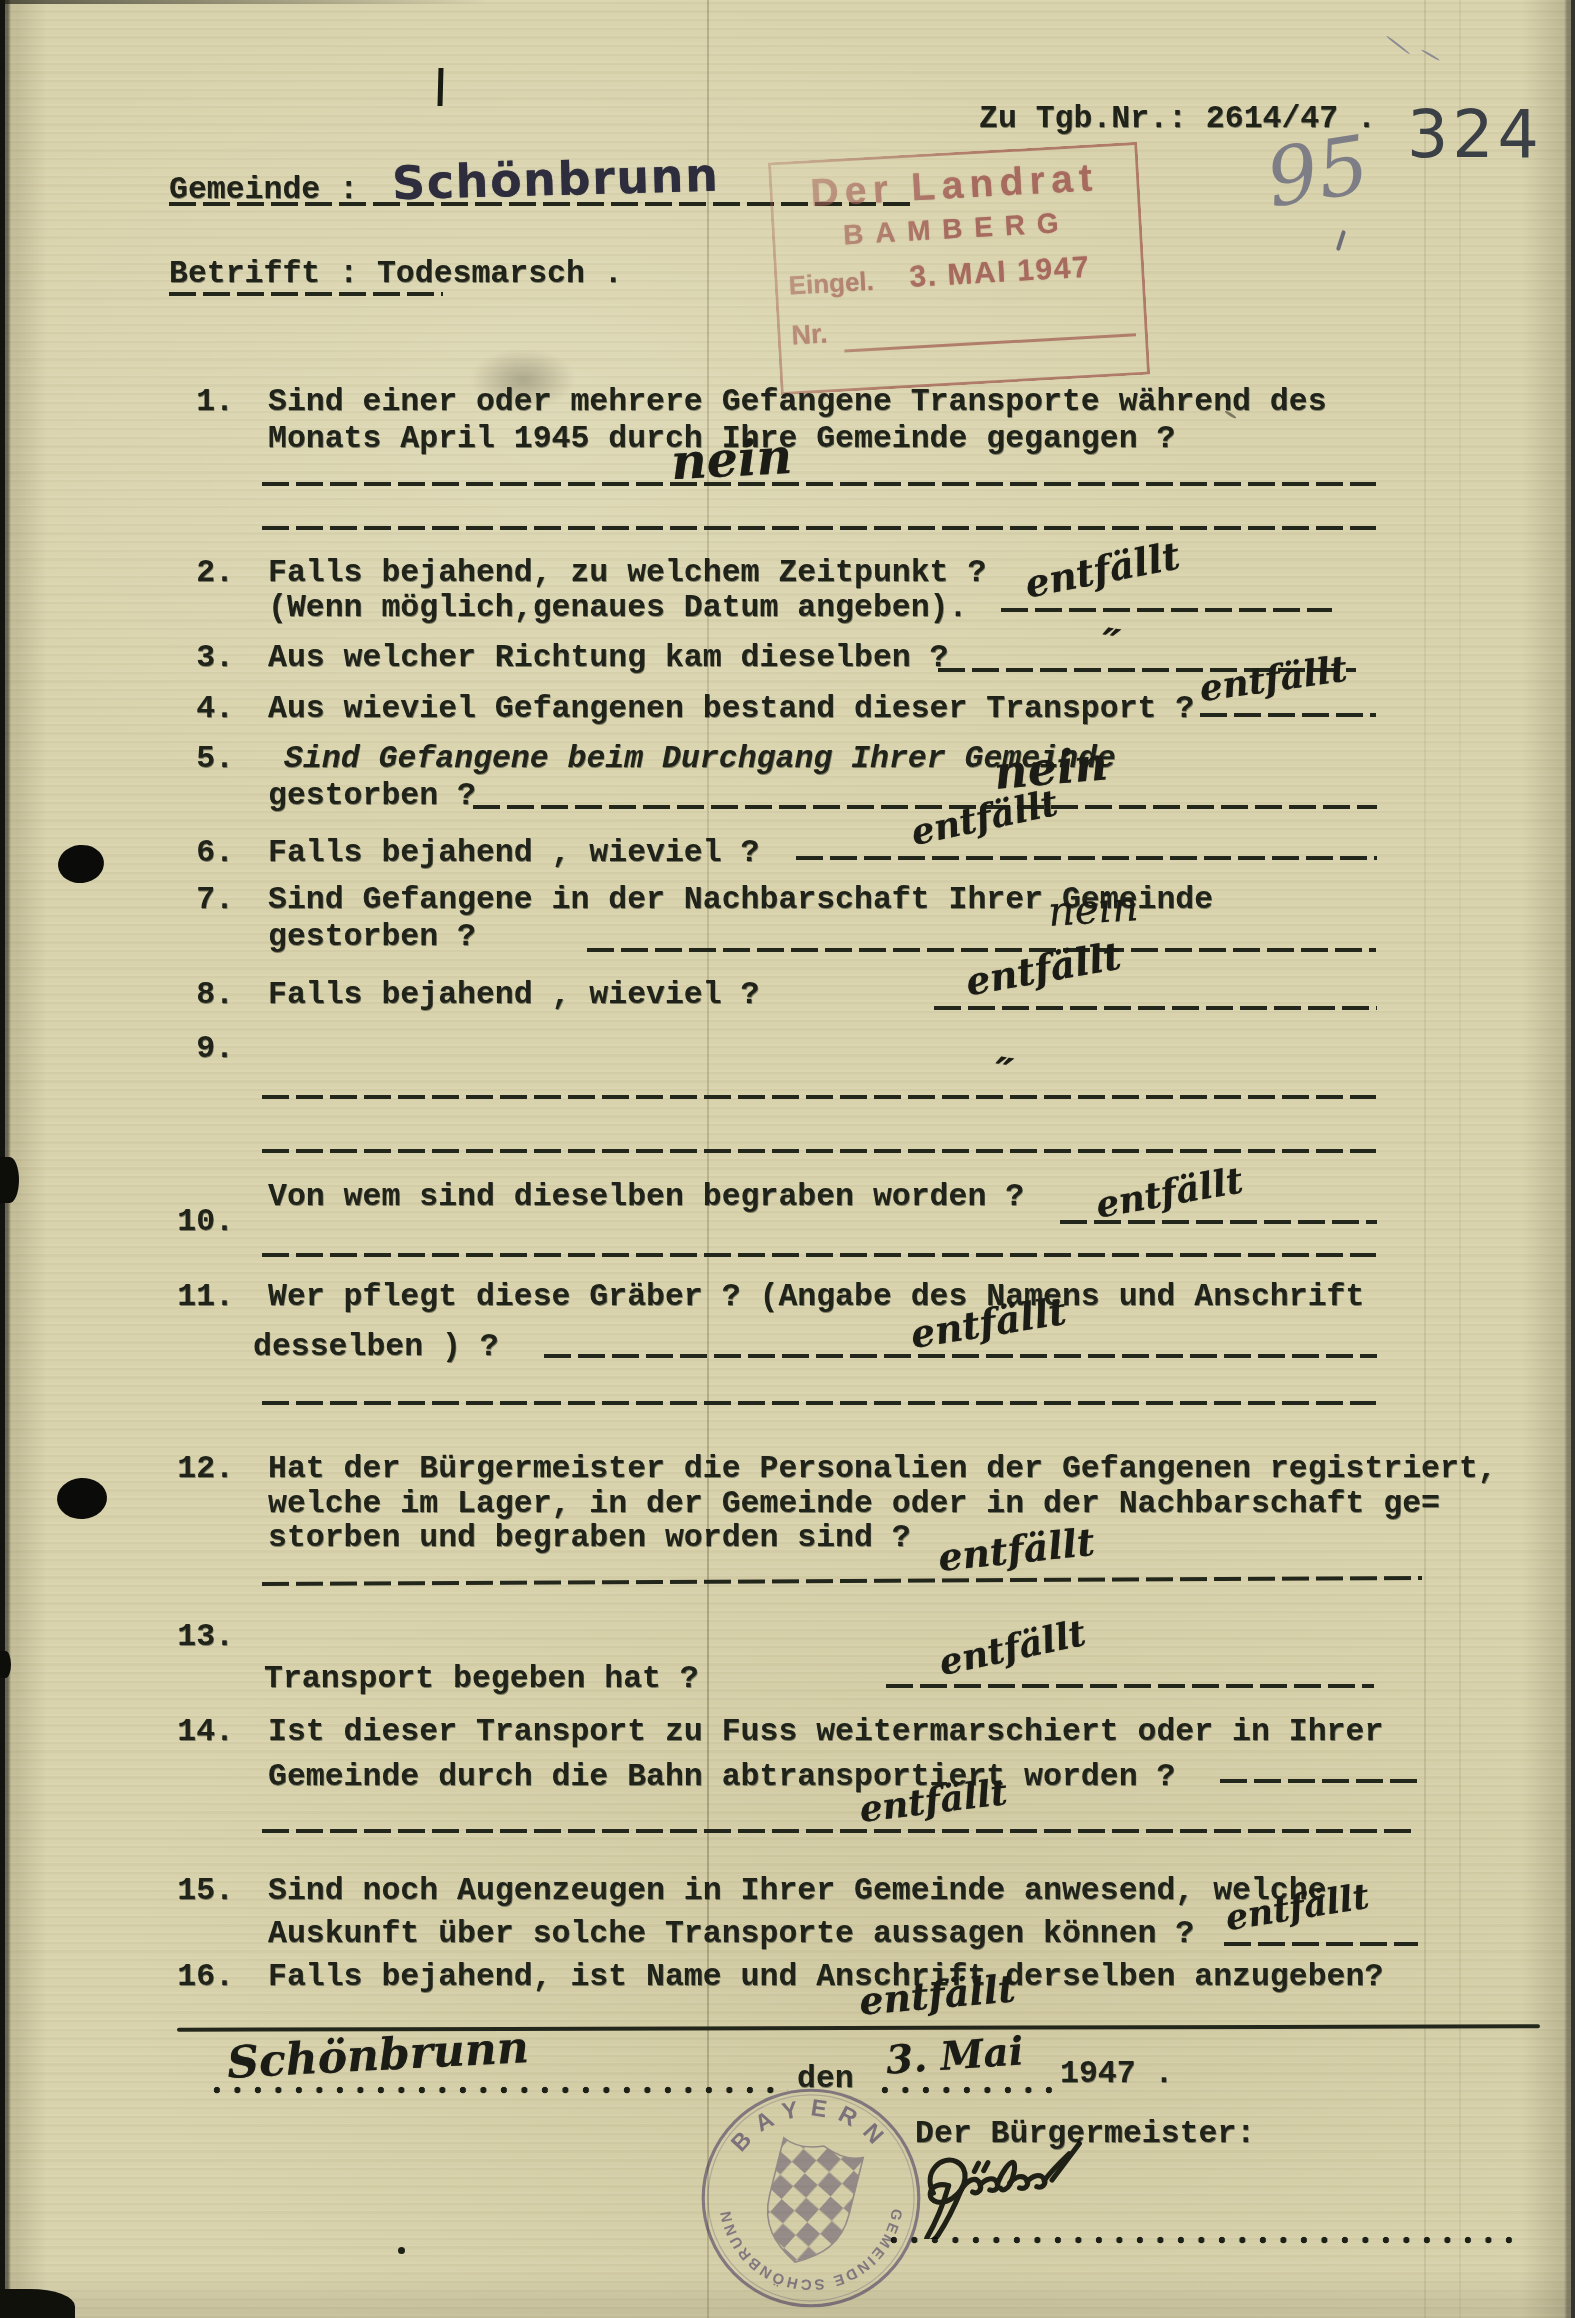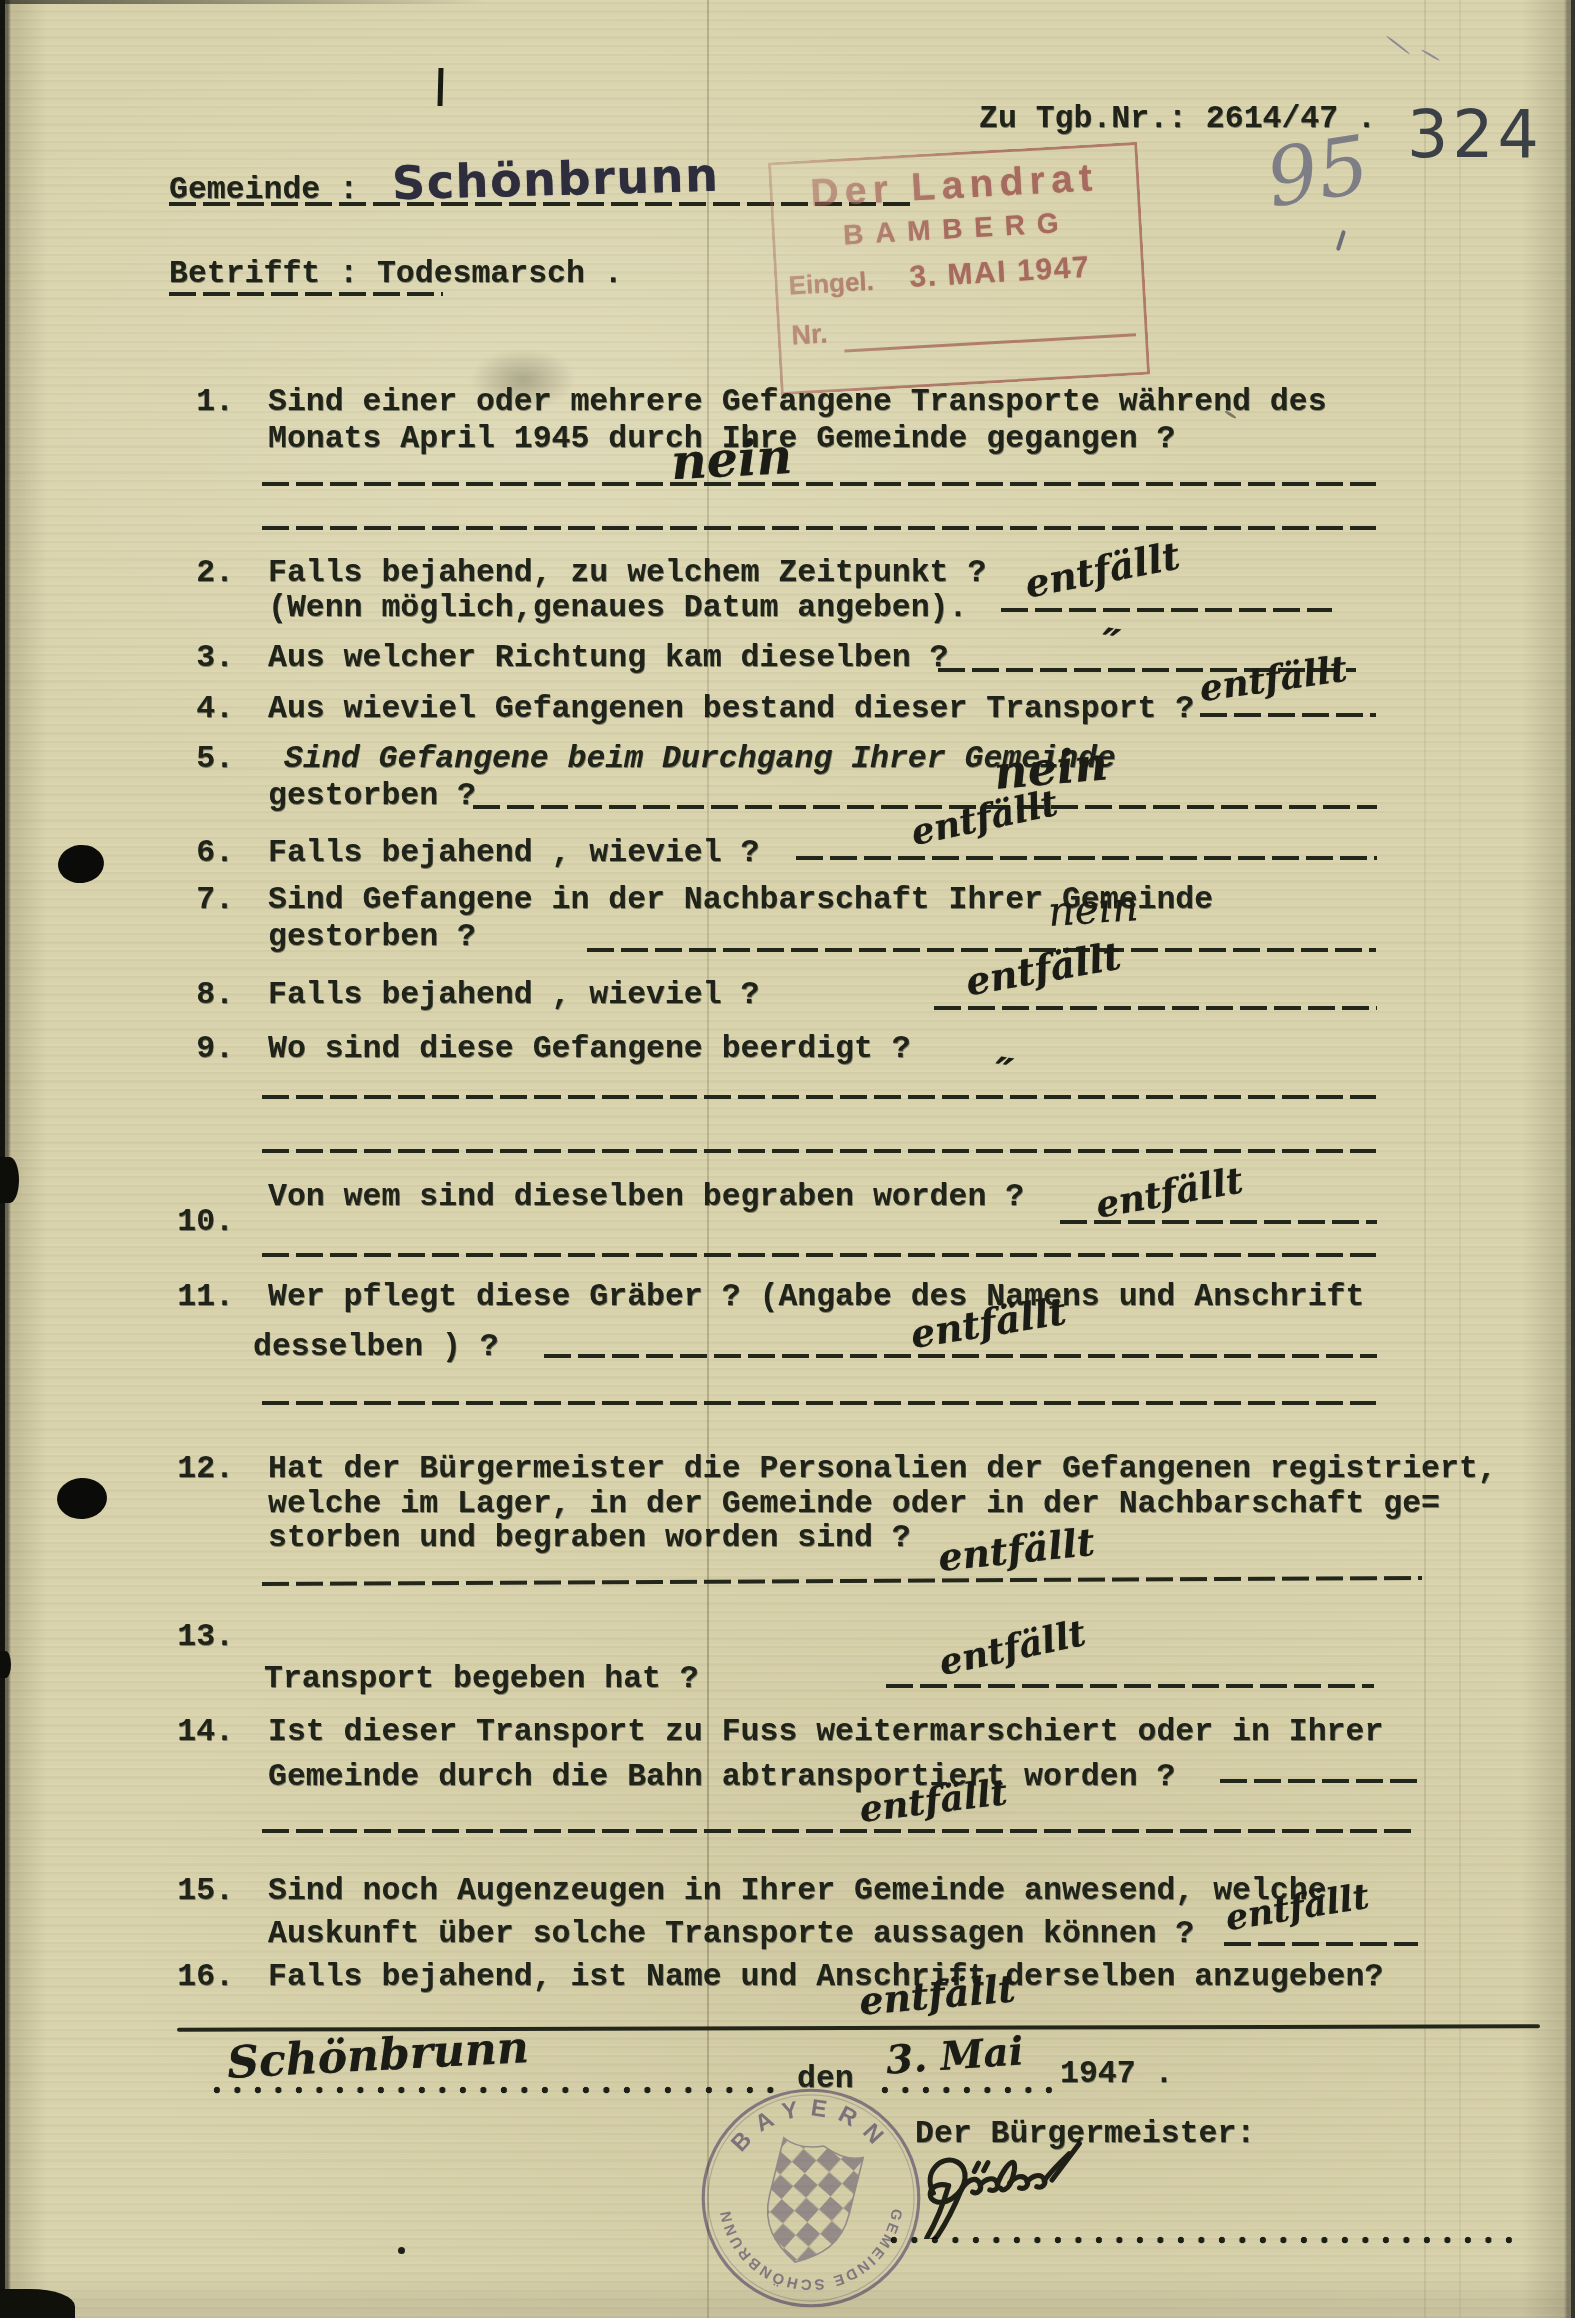--- a/index.html
+++ b/index.html
@@ -132,21 +132,20 @@
   <div class="t" style="left:268px;top:919px;">gestorben ?</div>
   <div class="hw" style="left:1048px;top:889px;font-size:41px;font-weight:normal;transform:rotate(-4deg);">nein</div>
   <div class="tline" style="left:587px;top:948px;width:789px;"></div>
 
   <div class="t qnum" style="left:173px;top:977px;">8.</div>
   <div class="t" style="left:268px;top:977px;">Falls bejahend , wieviel ?</div>
   <div class="hw" style="left:965px;top:950px;font-size:38px;transform:rotate(-10deg);">entfällt</div>
   <div class="tline" style="left:934px;top:1006px;width:443px;"></div>
 
   <div class="t qnum" style="left:173px;top:1031px;">9.</div>
-  <div class="t" style="left:268px;top:1031px;">Wo sind diese Gefangene beerdigt ?</div>
   <div class="hw" style="left:994px;top:1053px;font-size:41px;transform:rotate(8deg);">″</div>
   <div class="tline" style="left:262px;top:1095px;width:1114px;"></div>
   <div class="tline" style="left:262px;top:1149px;width:1114px;"></div>
 
   <div class="t qnum" style="left:173px;top:1179px;margin-top:25px;">10.</div>
   <div class="t" style="left:268px;top:1179px;">Von wem sind dieselben begraben worden ?</div>
   <div class="hw" style="left:1095px;top:1174px;font-size:36px;transform:rotate(-10deg);">entfällt</div>
   <div class="tline" style="left:1060px;top:1220px;width:317px;"></div>
   <div class="tline" style="left:262px;top:1253px;width:1114px;"></div>
 

